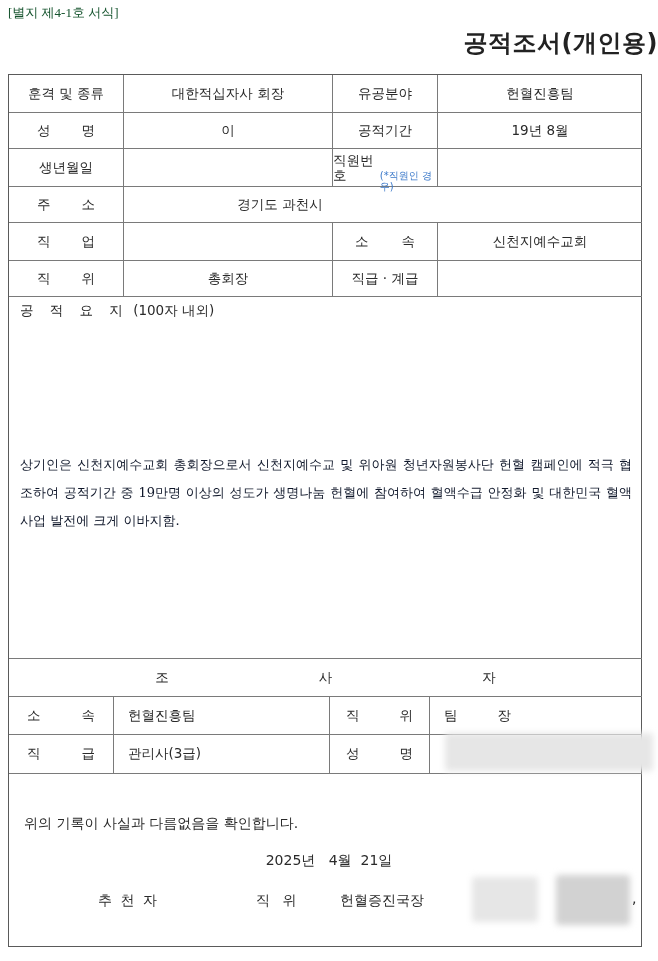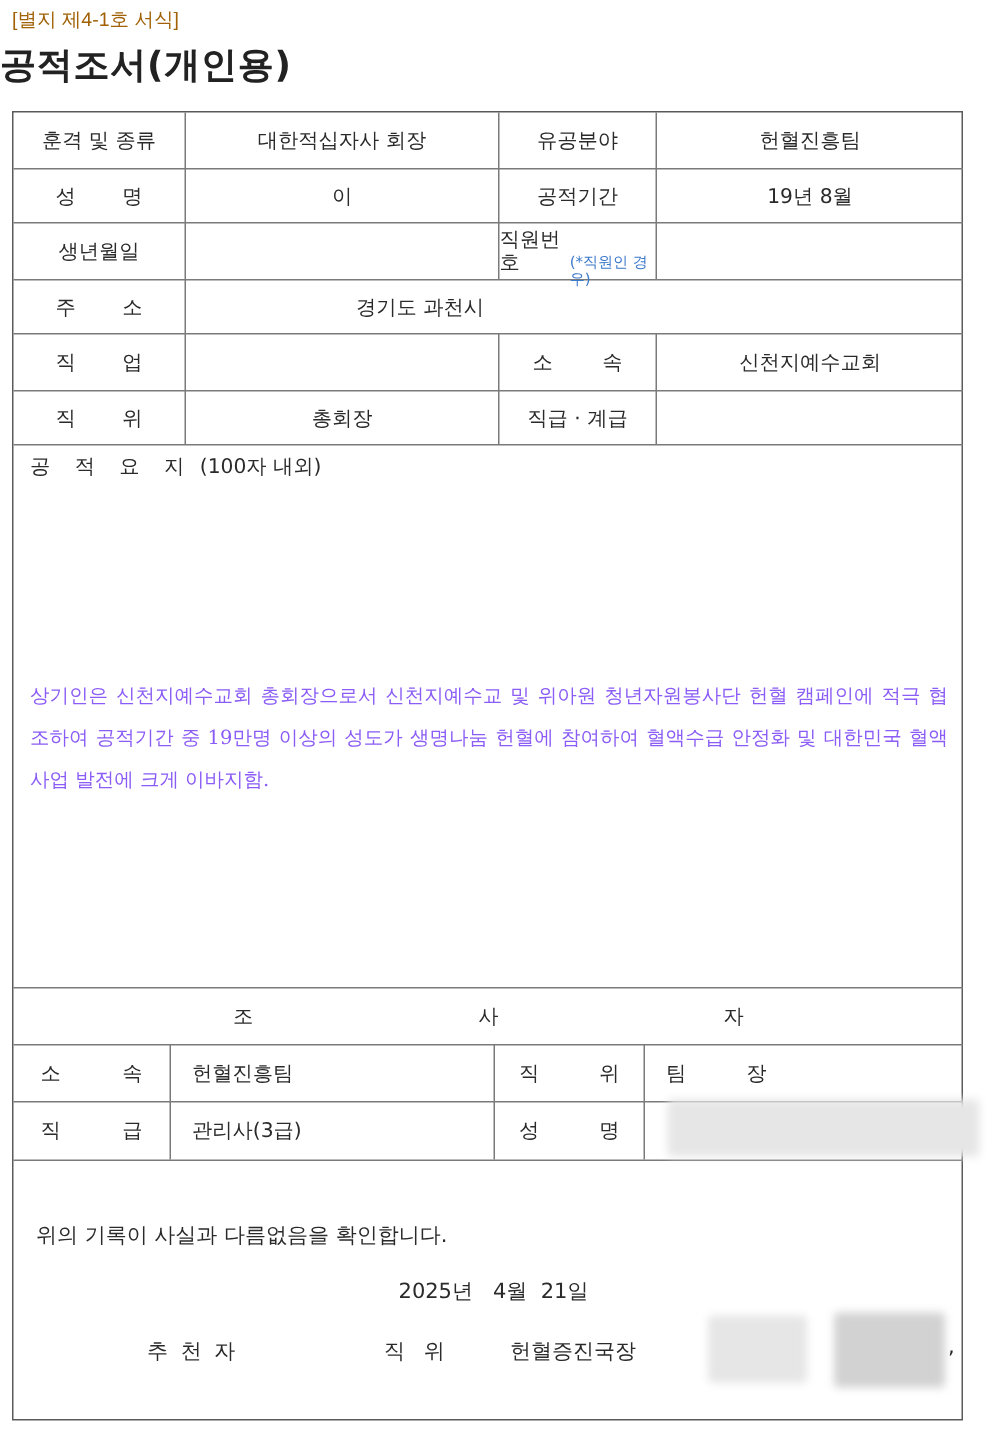--- a/index.html
+++ b/index.html
@@ -1,32 +1,32 @@
 <!DOCTYPE html>
 <html><head>
 <meta charset="utf-8">
 <style>
   html, body { margin:0; padding:0; background:#ffffff; }
   body { width:658px; height:961px; position:relative; overflow:hidden;
          font-family:"DejaVu Sans","Liberation Sans",sans-serif; color:#2b2b2b; }
   .abs { position:absolute; }
-  .form-label { left:8px; top:4px; font-family:Liberation Sans, sans-serif; font-size:13px; color:#a16207; }
-  .title { left:0; width:658px; top:27px; text-align:left; font-size:24px; font-weight:bold; color:#222; letter-spacing:0.5px; }
+  .form-label { left:8px; top:4px; font-family:Liberation Serif, serif; font-size:13px; color:#14532d; }
+  .title { left:0; width:658px; top:27px; text-align:right; font-size:24px; font-weight:bold; color:#222; letter-spacing:0.5px; }
   .outer { left:8px; top:74px; width:634px; height:873px; border:1.5px solid #5a5a5a; box-sizing:border-box; }
   .hl { position:absolute; height:0; border-top:1px solid #7a7a7a; }
   .vl { position:absolute; width:0; border-left:1px solid #7a7a7a; }
   .cell { position:absolute; display:flex; align-items:center; justify-content:center; font-size:13.5px; color:#2a2a2a; }
   .spread { justify-content:space-between; padding:0 28px; box-sizing:border-box; }
   .left { justify-content:flex-start; }
   .sub { font-size:10px; color:#3a78c9; line-height:11px;margin-top:27px; }
   .stack { line-height:15px; }
   .summary-label { left:20px; top:302px; font-size:13.5px; color:#2a2a2a; }
   .summary-label .lbl { letter-spacing:6px; }
   .summary { left:20px; width:612px; top:451px; font-family:"DejaVu Serif","Liberation Serif",serif;
-             font-size:13px; line-height:28px; color:#8b5cf6; text-align:justify; text-align-last:left; }
+             font-size:13px; line-height:28px; color:#0f172a; text-align:justify; text-align-last:left; }
   .blur { position:absolute; background:#e6e6e6; filter:blur(3px); border-radius:3px; }
   .footer-text { font-size:14px; color:#2a2a2a; }
 </style>
 </head>
 <body>
 
 <div class="abs form-label">[별지 제4-1호 서식]</div>
 <div class="abs title">공적조서(개인용)</div>
 
 <div class="abs outer"></div>

